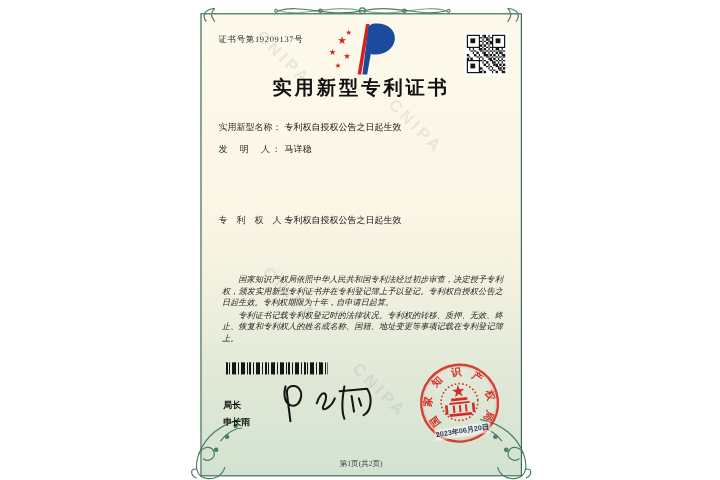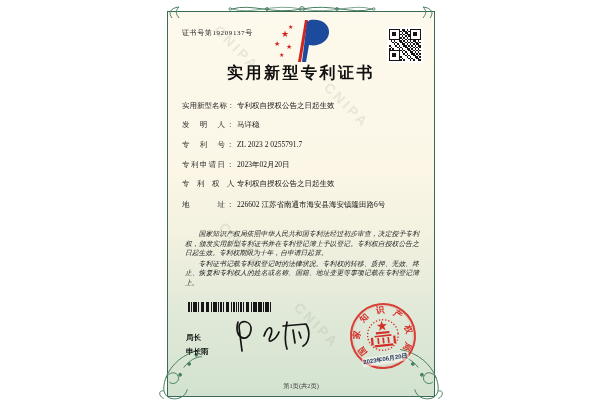--- a/index.html
+++ b/index.html
@@ -262,31 +262,22 @@
     </div>
 
     <div class="title">实用新型专利证书</div>
 
     <div class="frow" style="top:89px">
       <span class="flabel">实用新型名称：</span><span class="fval">专利权自授权公告之日起生效</span>
     </div>
     <div class="frow" style="top:108px">
       <span class="flabel">发　明　人：</span><span class="fval">马详稳</span>
     </div>
-    <div class="frow" style="top:128px">
-      <span class="flabel">专　利　号：</span><span class="fval">ZL 2023 2 0255791.7</span>
-    </div>
-    <div class="frow" style="top:148px">
-      <span class="flabel">专利申请日：</span><span class="fval">2023年02月20日</span>
-    </div>
     <div class="frow" style="top:167px">
       <span class="flabel">专　利　权　人：</span><span class="fval">专利权自授权公告之日起生效</span>
-    </div>
-    <div class="frow" style="top:188px">
-      <span class="flabel">地　　　址：</span><span class="fval">226602 江苏省南通市海安县海安镇隆田路6号</span>
     </div>
 
     <div class="paras">
       <p>国家知识产权局依照中华人民共和国专利法经过初步审查，决定授予专利权，颁发实用新型专利证书并在专利登记簿上予以登记。专利权自授权公告之日起生效。专利权期限为十年，自申请日起算。</p>
       <p>专利证书记载专利权登记时的法律状况。专利权的转移、质押、无效、终止、恢复和专利权人的姓名或名称、国籍、地址变更等事项记载在专利登记簿上。</p>
     </div>
 
     <div class="barcode"></div>
 
     <div class="officer">

